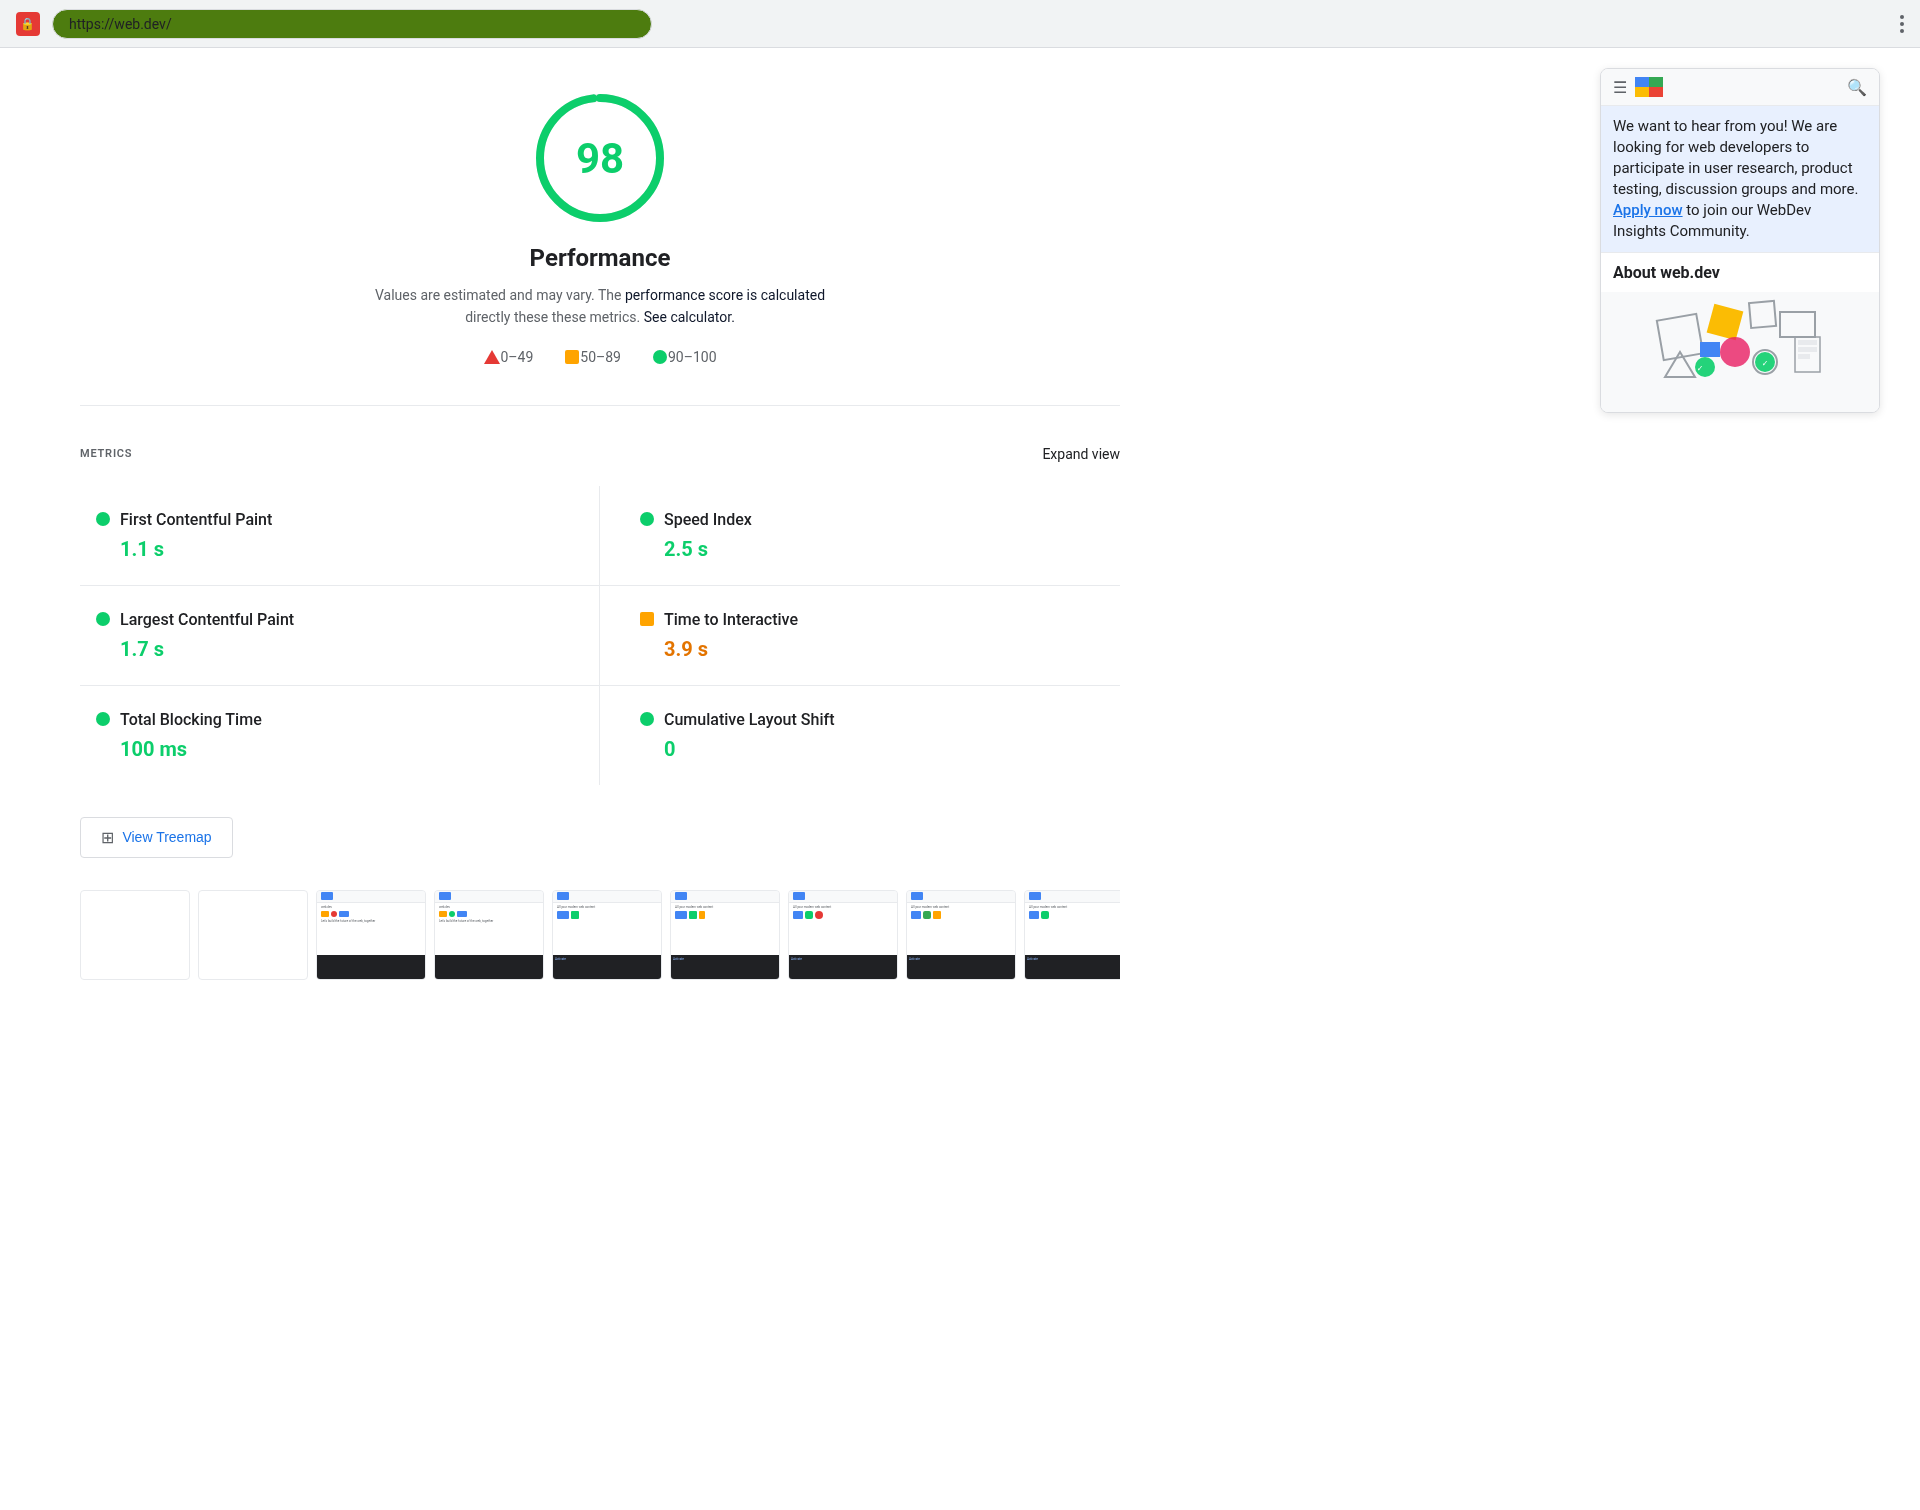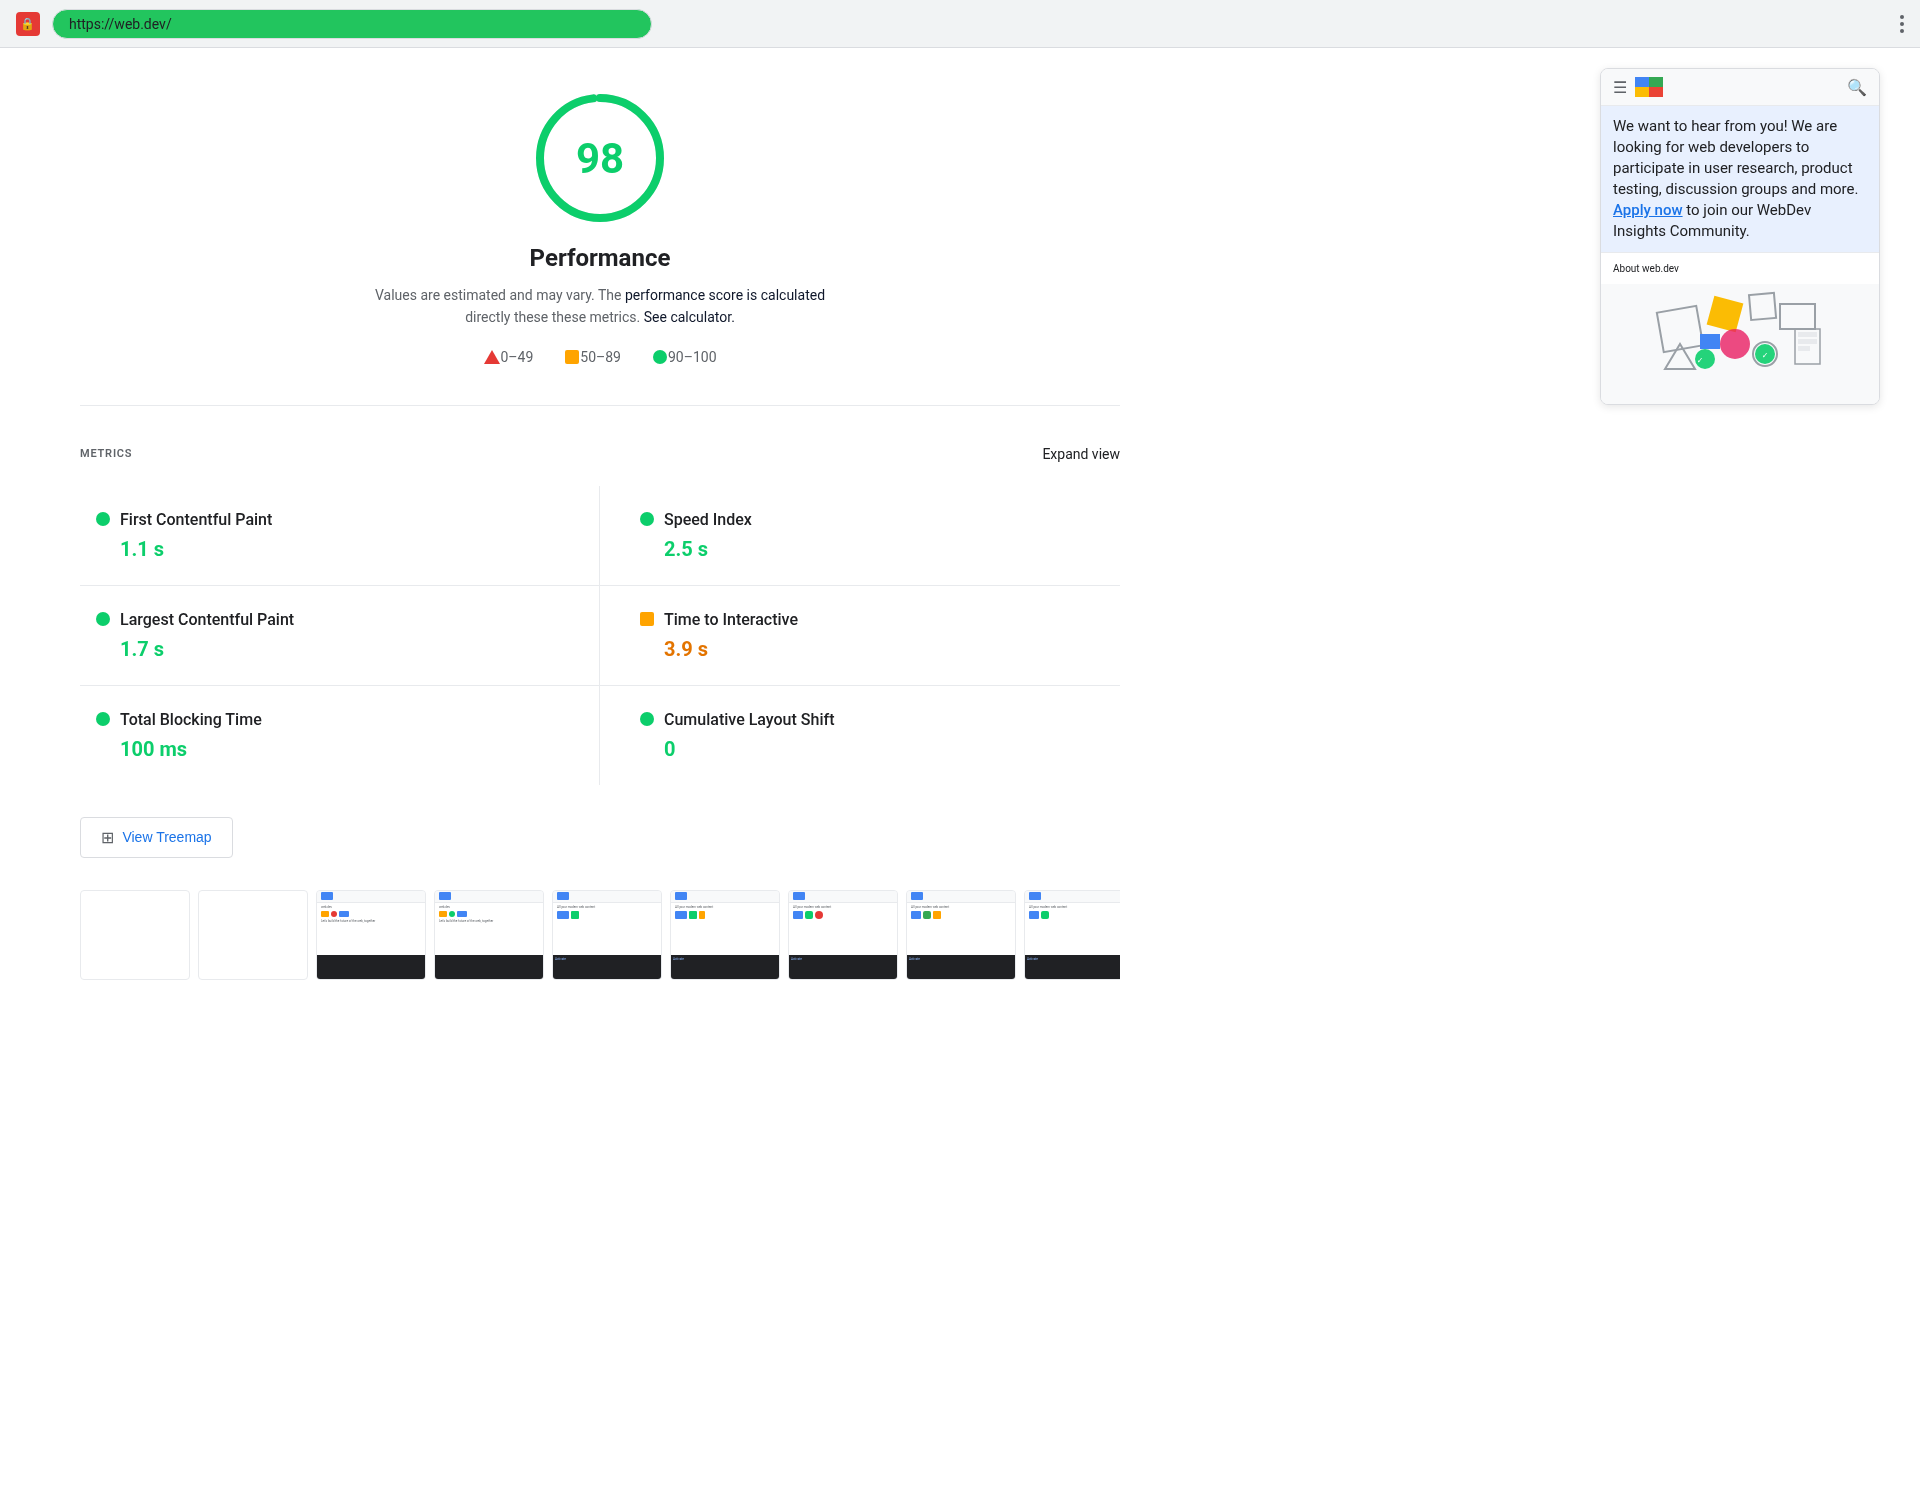--- a/index.html
+++ b/index.html
@@ -28,21 +28,21 @@
       display: flex;
       align-items: center;
       justify-content: center;
       color: white;
       font-size: 12px;
       font-weight: bold;
       flex-shrink: 0;
     }
     .browser-url {
       flex: 1;
-      background: #22c55e;
+      background: #4d7c0f;
       border: 1px solid #dadce0;
       border-radius: 20px;
       padding: 6px 16px;
       font-size: 14px;
       color: #202124;
       max-width: 600px;
     }
     .browser-menu {
       margin-left: auto;
       display: flex;
@@ -230,22 +230,22 @@
       border-bottom: 1px solid #e8eaed;
     }
 
     .site-preview-banner a {
       color: #1a73e8;
       font-weight: 500;
     }
 
     .preview-about {
       padding: 10px 12px;
-      font-size: 10px;
-      font-weight: 400;
+      font-size: 16px;
+      font-weight: 700;
       color: #202124;
     }
 
     .preview-illustration {
       padding: 0 12px 10px;
       height: 120px;
       background: #f8f9fa;
       display: flex;
       align-items: center;
       justify-content: center;

